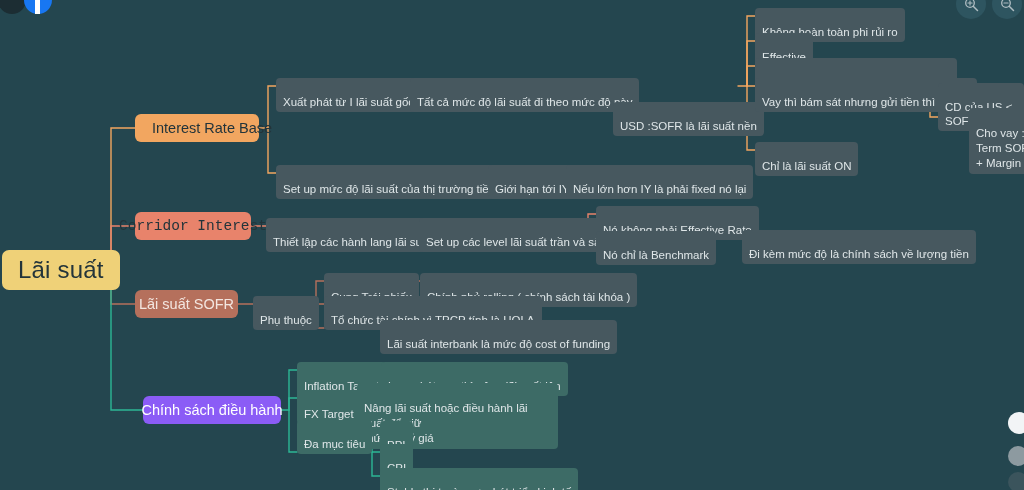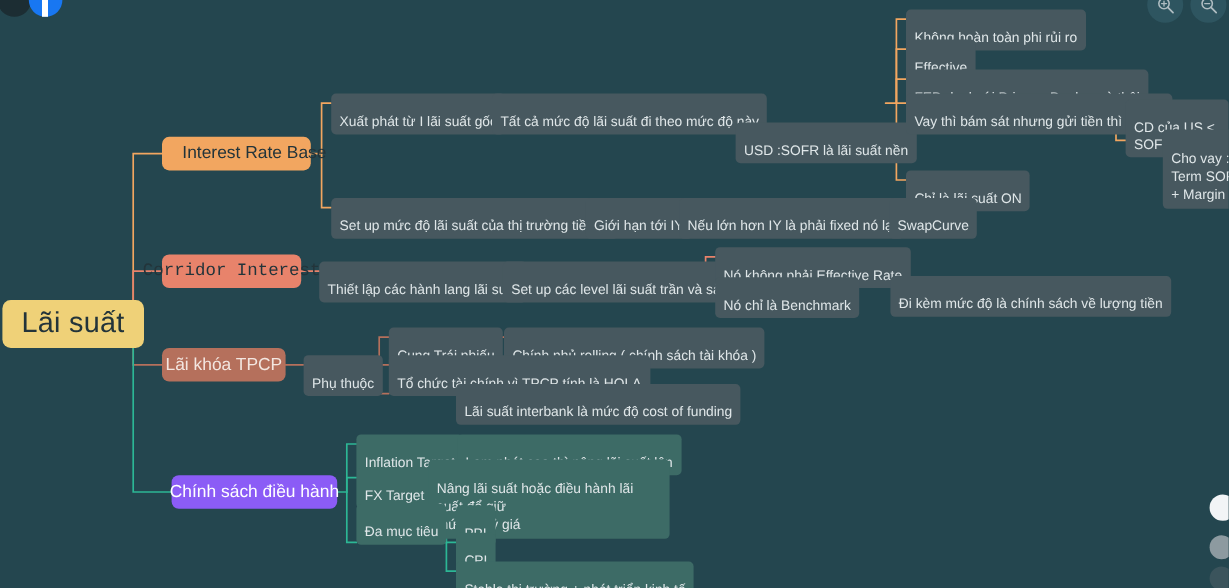--- a/index.html
+++ b/index.html
@@ -194,23 +194,20 @@
 
   <div class="node leaf" style="left:276px; top:165px;">
     <span>Set up mức độ lãi suất của thị trường tiền tệ</span>
   </div>
   <div class="node leaf" style="left:488px; top:165px;">
     <span>Giới hạn tới IY</span>
   </div>
   <div class="node leaf" style="left:566px; top:165px;">
     <span>Nếu lớn hơn IY là phải fixed nó lại</span>
   </div>
-  <div class="node leaf" style="left:741px; top:165px;">
-    <span>SwapCurve</span>
-  </div>
 
   <div class="node branch b-salmon" style="left:135px; top:212px; height:28px; width:116px;font-family:Liberation Mono, monospace;">
     <span>Corridor Interest</span>
   </div>
   <div class="node leaf" style="left:266px; top:218px;">
     <span>Thiết lập các hành lang lãi suất</span>
   </div>
   <div class="node leaf" style="left:419px; top:218px;">
     <span>Set up các level lãi suất trần và sàn</span>
   </div>
@@ -218,21 +215,21 @@
     <span>Nó không phải Effective Rate</span>
   </div>
   <div class="node leaf" style="left:596px; top:231px;">
     <span>Nó chỉ là Benchmark</span>
   </div>
   <div class="node leaf" style="left:742px; top:206px;margin-top:24px;">
     <span>Đi kèm mức độ là chính sách về lượng tiền</span>
   </div>
 
   <div class="node branch b-brown" style="left:135px; top:290px; height:28px; width:103px;">
-    <span>Lãi khóa TPCP</span>
+    <span>Lãi suất SOFR</span>
   </div>
   <div class="node leaf" style="left:253px; top:296px;">
     <span>Phụ thuộc</span>
   </div>
   <div class="node leaf" style="left:324px; top:273px;">
     <span>Cung Trái phiếu</span>
   </div>
   <div class="node leaf" style="left:420px; top:273px;">
     <span>Chính phủ rolling ( chính sách tài khóa )</span>
   </div>

